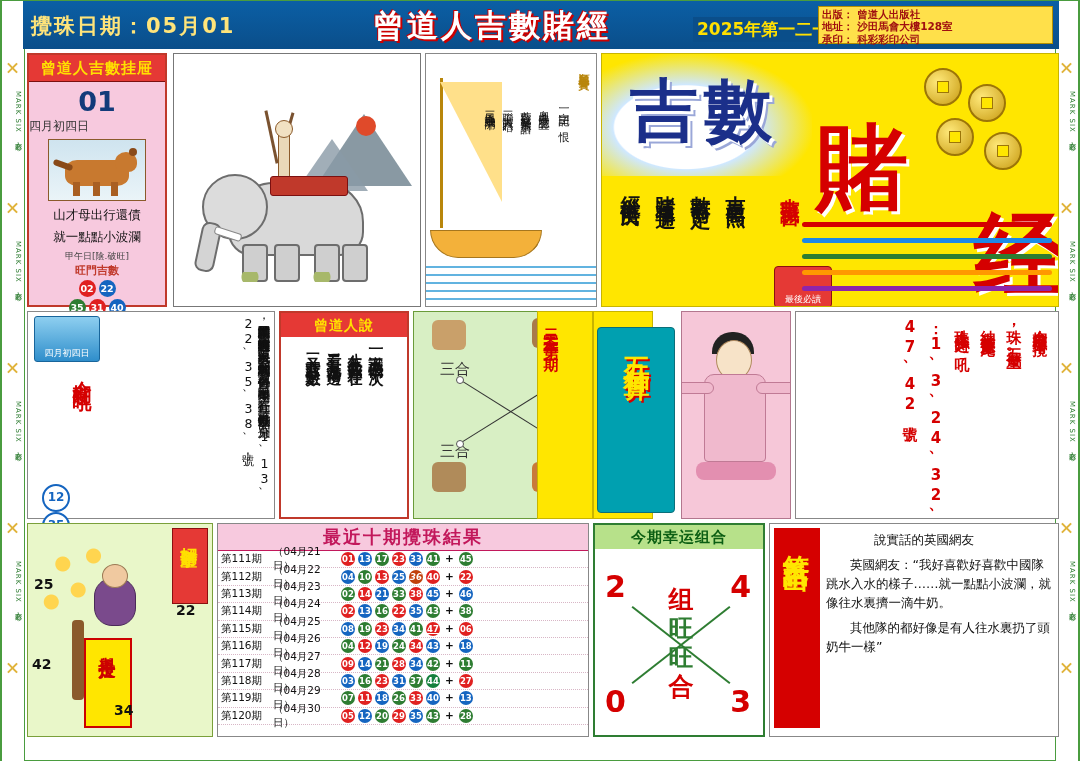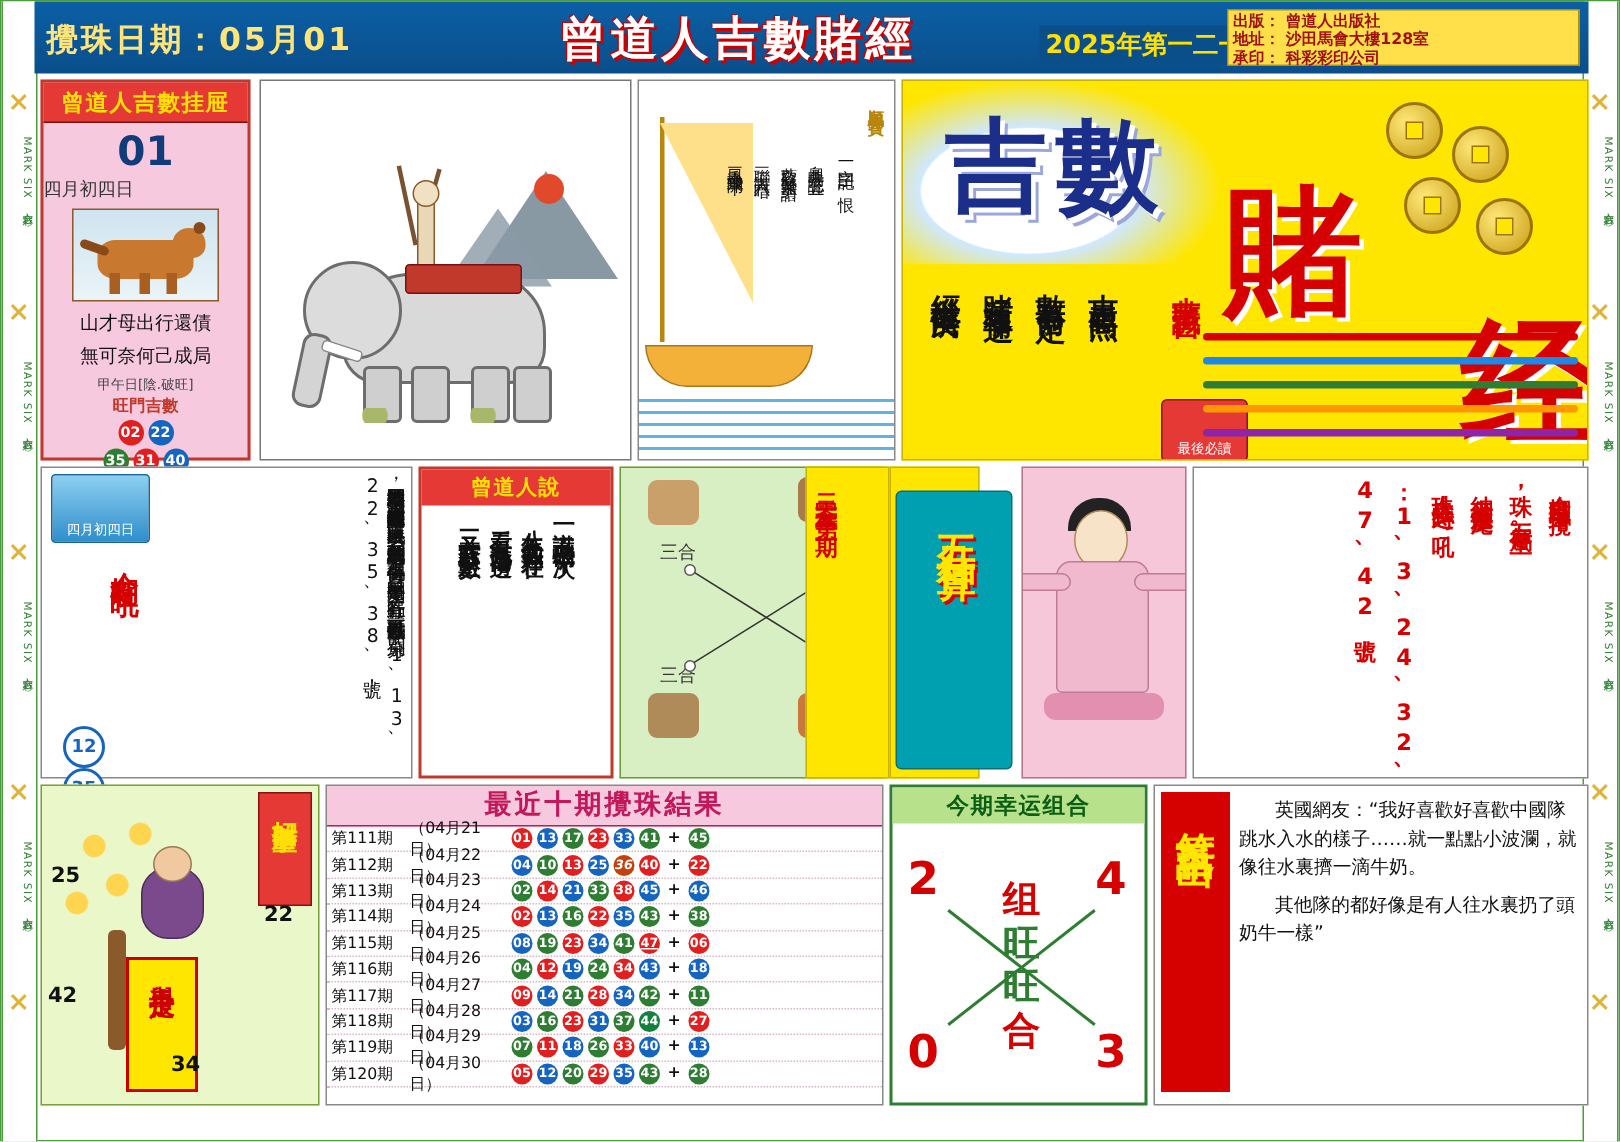--- a/index.html
+++ b/index.html
@@ -173,21 +173,21 @@
   .zsay .t{height:24px;background:#e53935;color:#ffe000;font-size:14px;font-weight:bold;
       text-align:center;line-height:24px;letter-spacing:1px;}
   .zsay .body{display:flex;flex-direction:row-reverse;justify-content:center;gap:2px;
       padding:4px 2px;}
   .zsay .col{writing-mode:vertical-rl;text-orientation:upright;font-size:15px;
       line-height:19px;color:#111;letter-spacing:3px;font-weight:bold;}
 
   .zodiac-pick{left:412px;top:310px;width:176px;height:208px;background:#d8efc4;
       border:1px solid #6a9b3a;}
   .zp-cell{position:absolute;width:34px;height:30px;}
-  .zp-lab{position:absolute;font-size:12px;color:#333;}
+  .zp-lab{position:absolute;font-size:15px;color:#333;}
   .zp-line{position:absolute;background:#333;height:1px;transform-origin:0 0;}
   .zp-dot{position:absolute;width:6px;height:6px;border-radius:50%;background:#fff;
       border:1px solid #555;}
 
   .bestpick{left:592px;top:310px;width:60px;height:208px;background:#ffe600;
       border:1px solid #c8b400;}
   .bestpick .v{writing-mode:vertical-rl;text-orientation:upright;font-size:15px;
       font-weight:bold;color:#d50000;letter-spacing:3px;margin:6px 3px;}
 
   .wuxing{left:596px;top:326px;width:78px;height:186px;background:#00a0b0;
@@ -322,21 +322,21 @@
     <div class="animal">
       <div class="an-body"></div>
         <div class="an-head"></div>
         <div class="an-ear"></div>
       <div class="an-tail"></div>
       <div class="an-leg" style="left:24px"></div>
         <div class="an-leg" style="left:44px"></div>
       <div class="an-leg" style="left:62px"></div>
     </div>
     <div class="poem">山才母出行還債</div>
-    <div class="poem">無可奈何己成局</div>
+    <div class="poem">就一點點小波瀾</div>
     <div class="tip">甲午日[陰.破旺]</div>
     <div class="badge">旺門吉數</div>
     <div class="balls">
       <div class="ball b-red">02</div>
       <div class="ball b-blue">22</div>
     </div>
     <div class="balls">
       <div class="ball b-green">35</div>
       <div class="ball b-red">31</div>
       <div class="ball b-blue">40</div>
@@ -655,18 +655,19 @@
         <span>合</span>
       </div>
     </div>
   </div>
 
   <div class="panel joke">
     <div class="joke-title">
       <span>笑話百出</span>
     </div>
     <div class="joke-body">
+      <p style="text-indent:48px">說實話的英國網友</p>
       <p>英國網友：“我好喜歡好喜歡中國隊跳水入水的樣子……就一點點小波瀾，就像往水裏擠一滴牛奶。</p>
       <p>其他隊的都好像是有人往水裏扔了頭奶牛一樣”</p>
     </div>
   </div>
 
 </div>
 
 </body></html>

